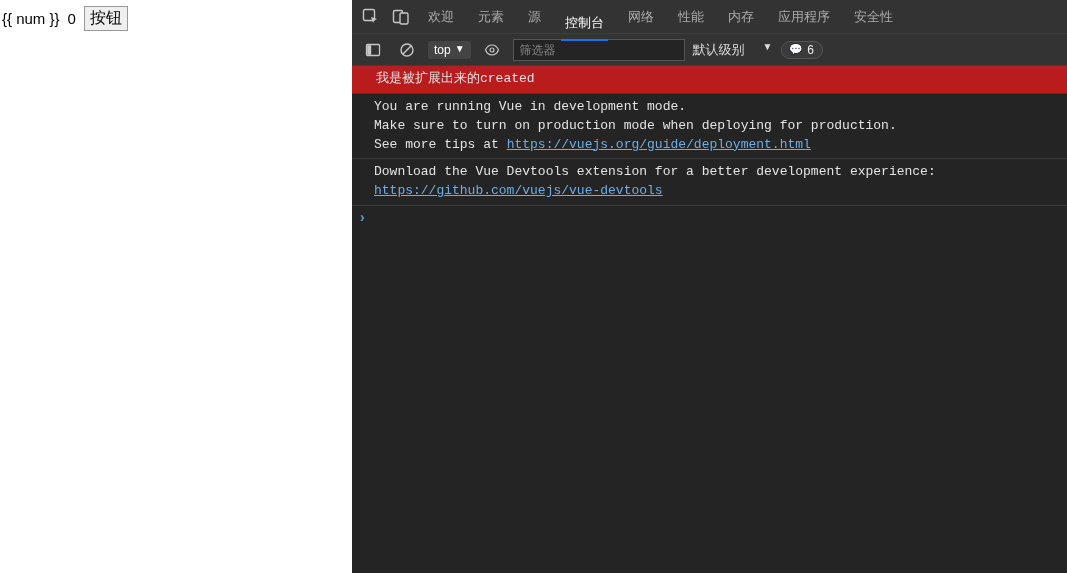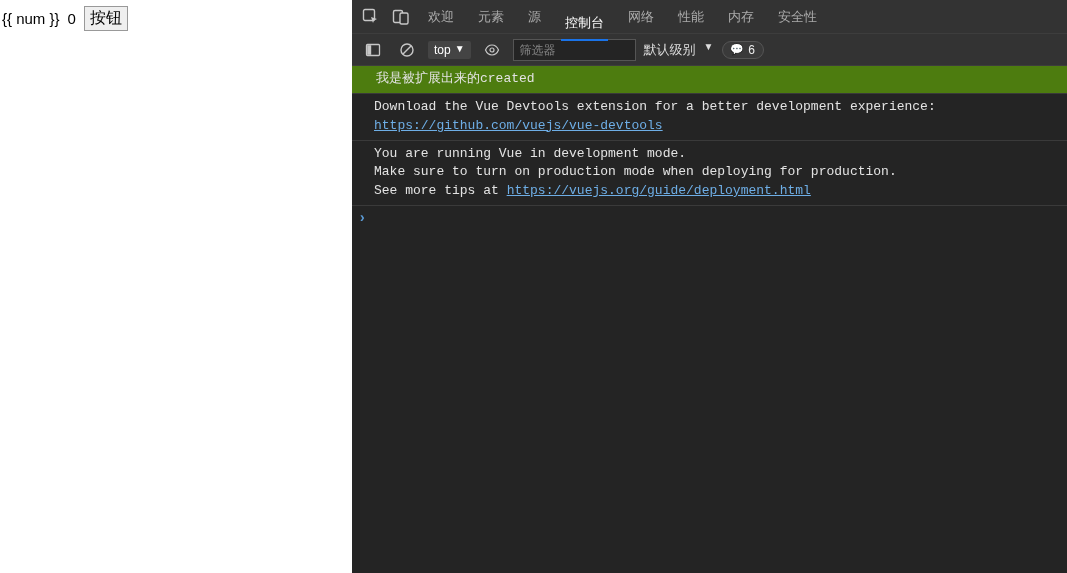--- a/index.html
+++ b/index.html
@@ -110,27 +110,27 @@
       color: #fff;
     }
     .context-selector .caret { font-size: 10px; }
     .filter-input {
       background: #242424;
       border: 1px solid #555;
       color: #c7c7c7;
       font-size: 12px;
       padding: 2px 6px;
       height: 22px;
-      width: 123px;
+      width: 172px;
     }
     .filter-input::placeholder { color: #888; }
     .level-selector {
       display: inline-flex;
       align-items: flex-start;
-      gap: 8px;
+      gap: 18px;
       cursor: pointer;
       font-size: 13px;
       color: #ddd;
     }
     .level-selector .caret { font-size: 10px; }
     .badge {
       display: inline-flex;
       align-items: center;
       gap: 4px;
       background: #3a3a3a;
@@ -151,21 +151,21 @@
       font-family: Consolas, "Courier New", monospace;
       font-size: 13px;
     }
     .log {
       padding: 4px 8px 4px 22px;
       border-bottom: 1px solid #3a3a3a;
       color: #e3e3e3;
       line-height: 1.45;
     }
     .log.dark {
-      background: #4d7c0f;
+      background: #b91c1c;
       padding-left: 24px;
     }
     .log a {
       color: #6eaee6;
       text-decoration: underline;
       cursor: pointer;
     }
     .prompt-row {
       display: flex;
       align-items: center;
@@ -204,20 +204,21 @@
         <rect x="8" y="5" width="8" height="11" rx="1.5" stroke="#c7c7c7" stroke-width="1.4" fill="#333333"></rect>
       </svg>
     </span>
     <span class="tab">欢迎</span>
     <span class="tab">元素</span>
     <span class="tab">源</span>
     <span class="tab active">控制台</span>
     <span class="tab">网络</span>
     <span class="tab">性能</span>
     <span class="tab">内存</span>
+    <span class="tab">应用程序</span>
     <span class="tab">安全性</span>
   </div>
 
   <div class="dt-toolbar">
     <span class="icon-btn">
       <svg width="16" height="16" viewBox="0 0 16 16" fill="none">
         <rect x="1.5" y="2.5" width="13" height="11" rx="1" stroke="#c7c7c7" stroke-width="1.3"></rect>
         <rect x="2.2" y="3.2" width="4" height="9.6" fill="#c7c7c7"></rect>
       </svg>
     </span>
@@ -244,20 +245,20 @@
     </span>
     <span class="badge">
       <span class="dot">💬</span>
       <span>6</span>
     </span>
   </div>
 
   <div class="console-body">
     <div id="logs-container">
         <div class="log dark"><span>我是被扩展出来的created</span></div>
+        <div class="log"><span>You are running Vue in development mode.</span><br><span>Make sure to turn on production mode when deploying for production.</span><br>See more tips at <a>https://vuejs.org/guide/deployment.html</a></div>
         <div class="log"><span>Download the Vue Devtools extension for a better development experience:</span><br><a>https://github.com/vuejs/vue-devtools</a></div>
-        <div class="log"><span>You are running Vue in development mode.</span><br><span>Make sure to turn on production mode when deploying for production.</span><br>See more tips at <a>https://vuejs.org/guide/deployment.html</a></div>
       </div>
     <div class="prompt-row">
       <span class="chev">›</span>
     </div>
   </div>
 </div>
 
 </body></html>

